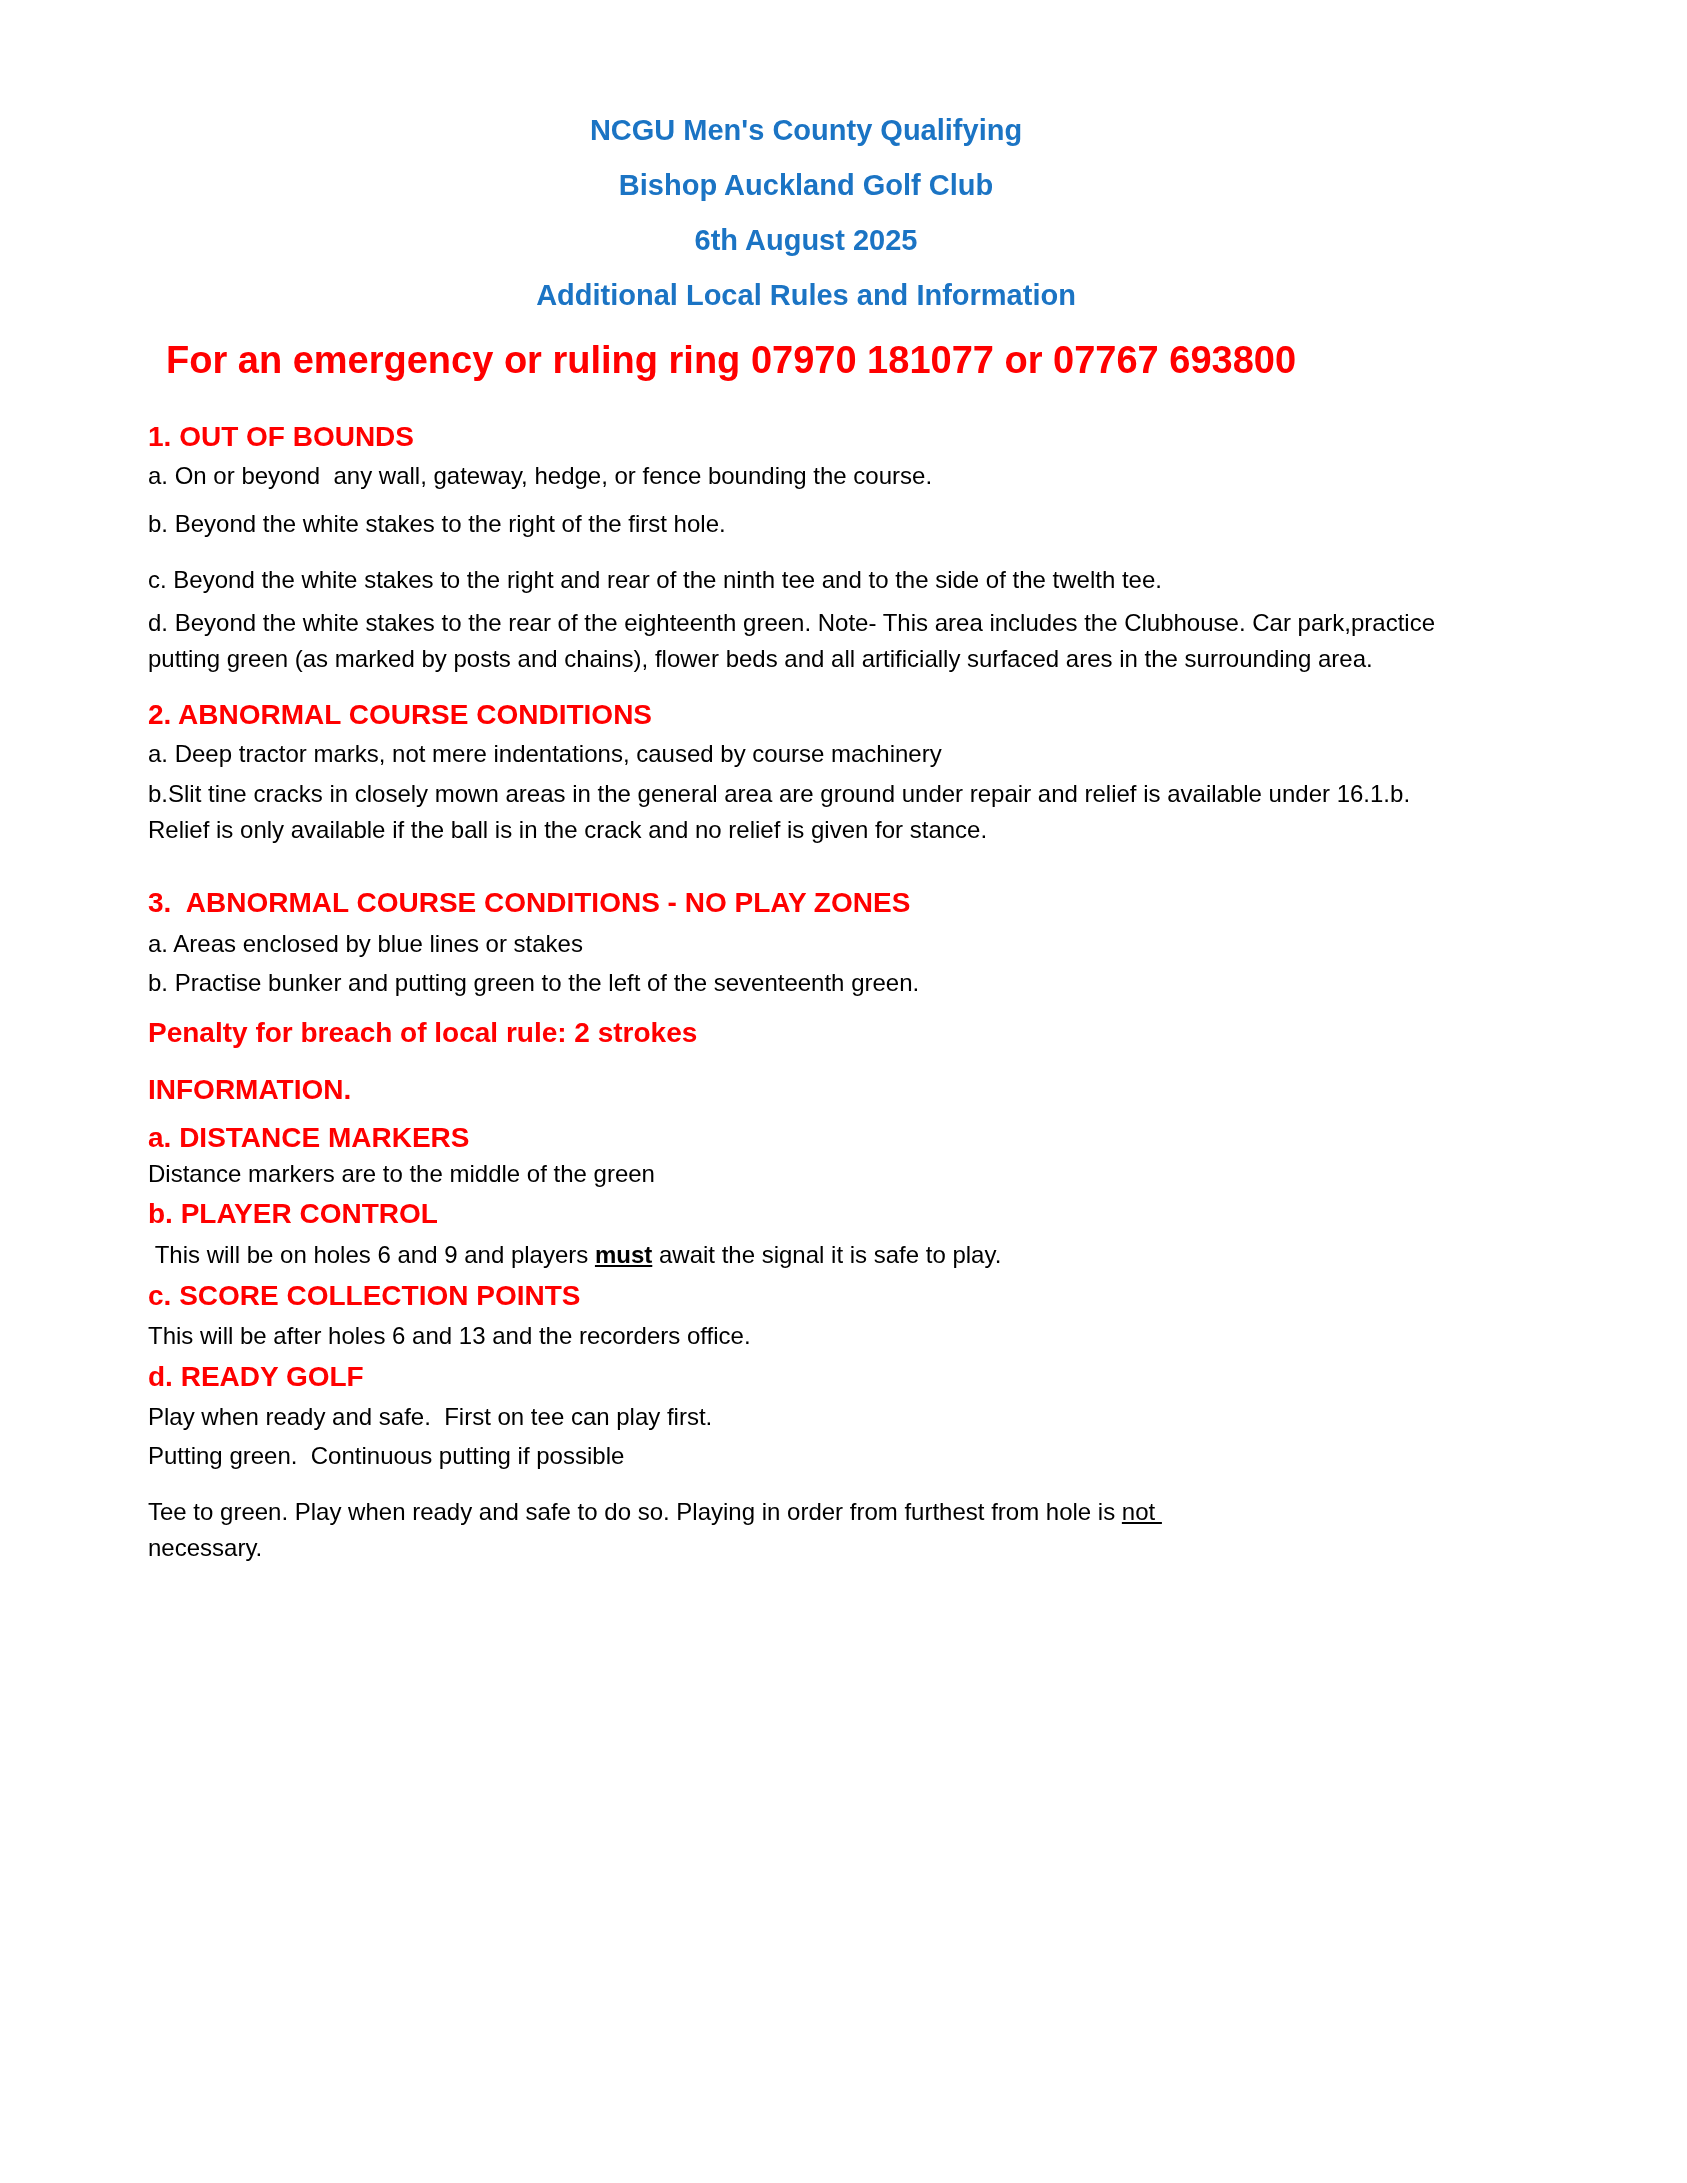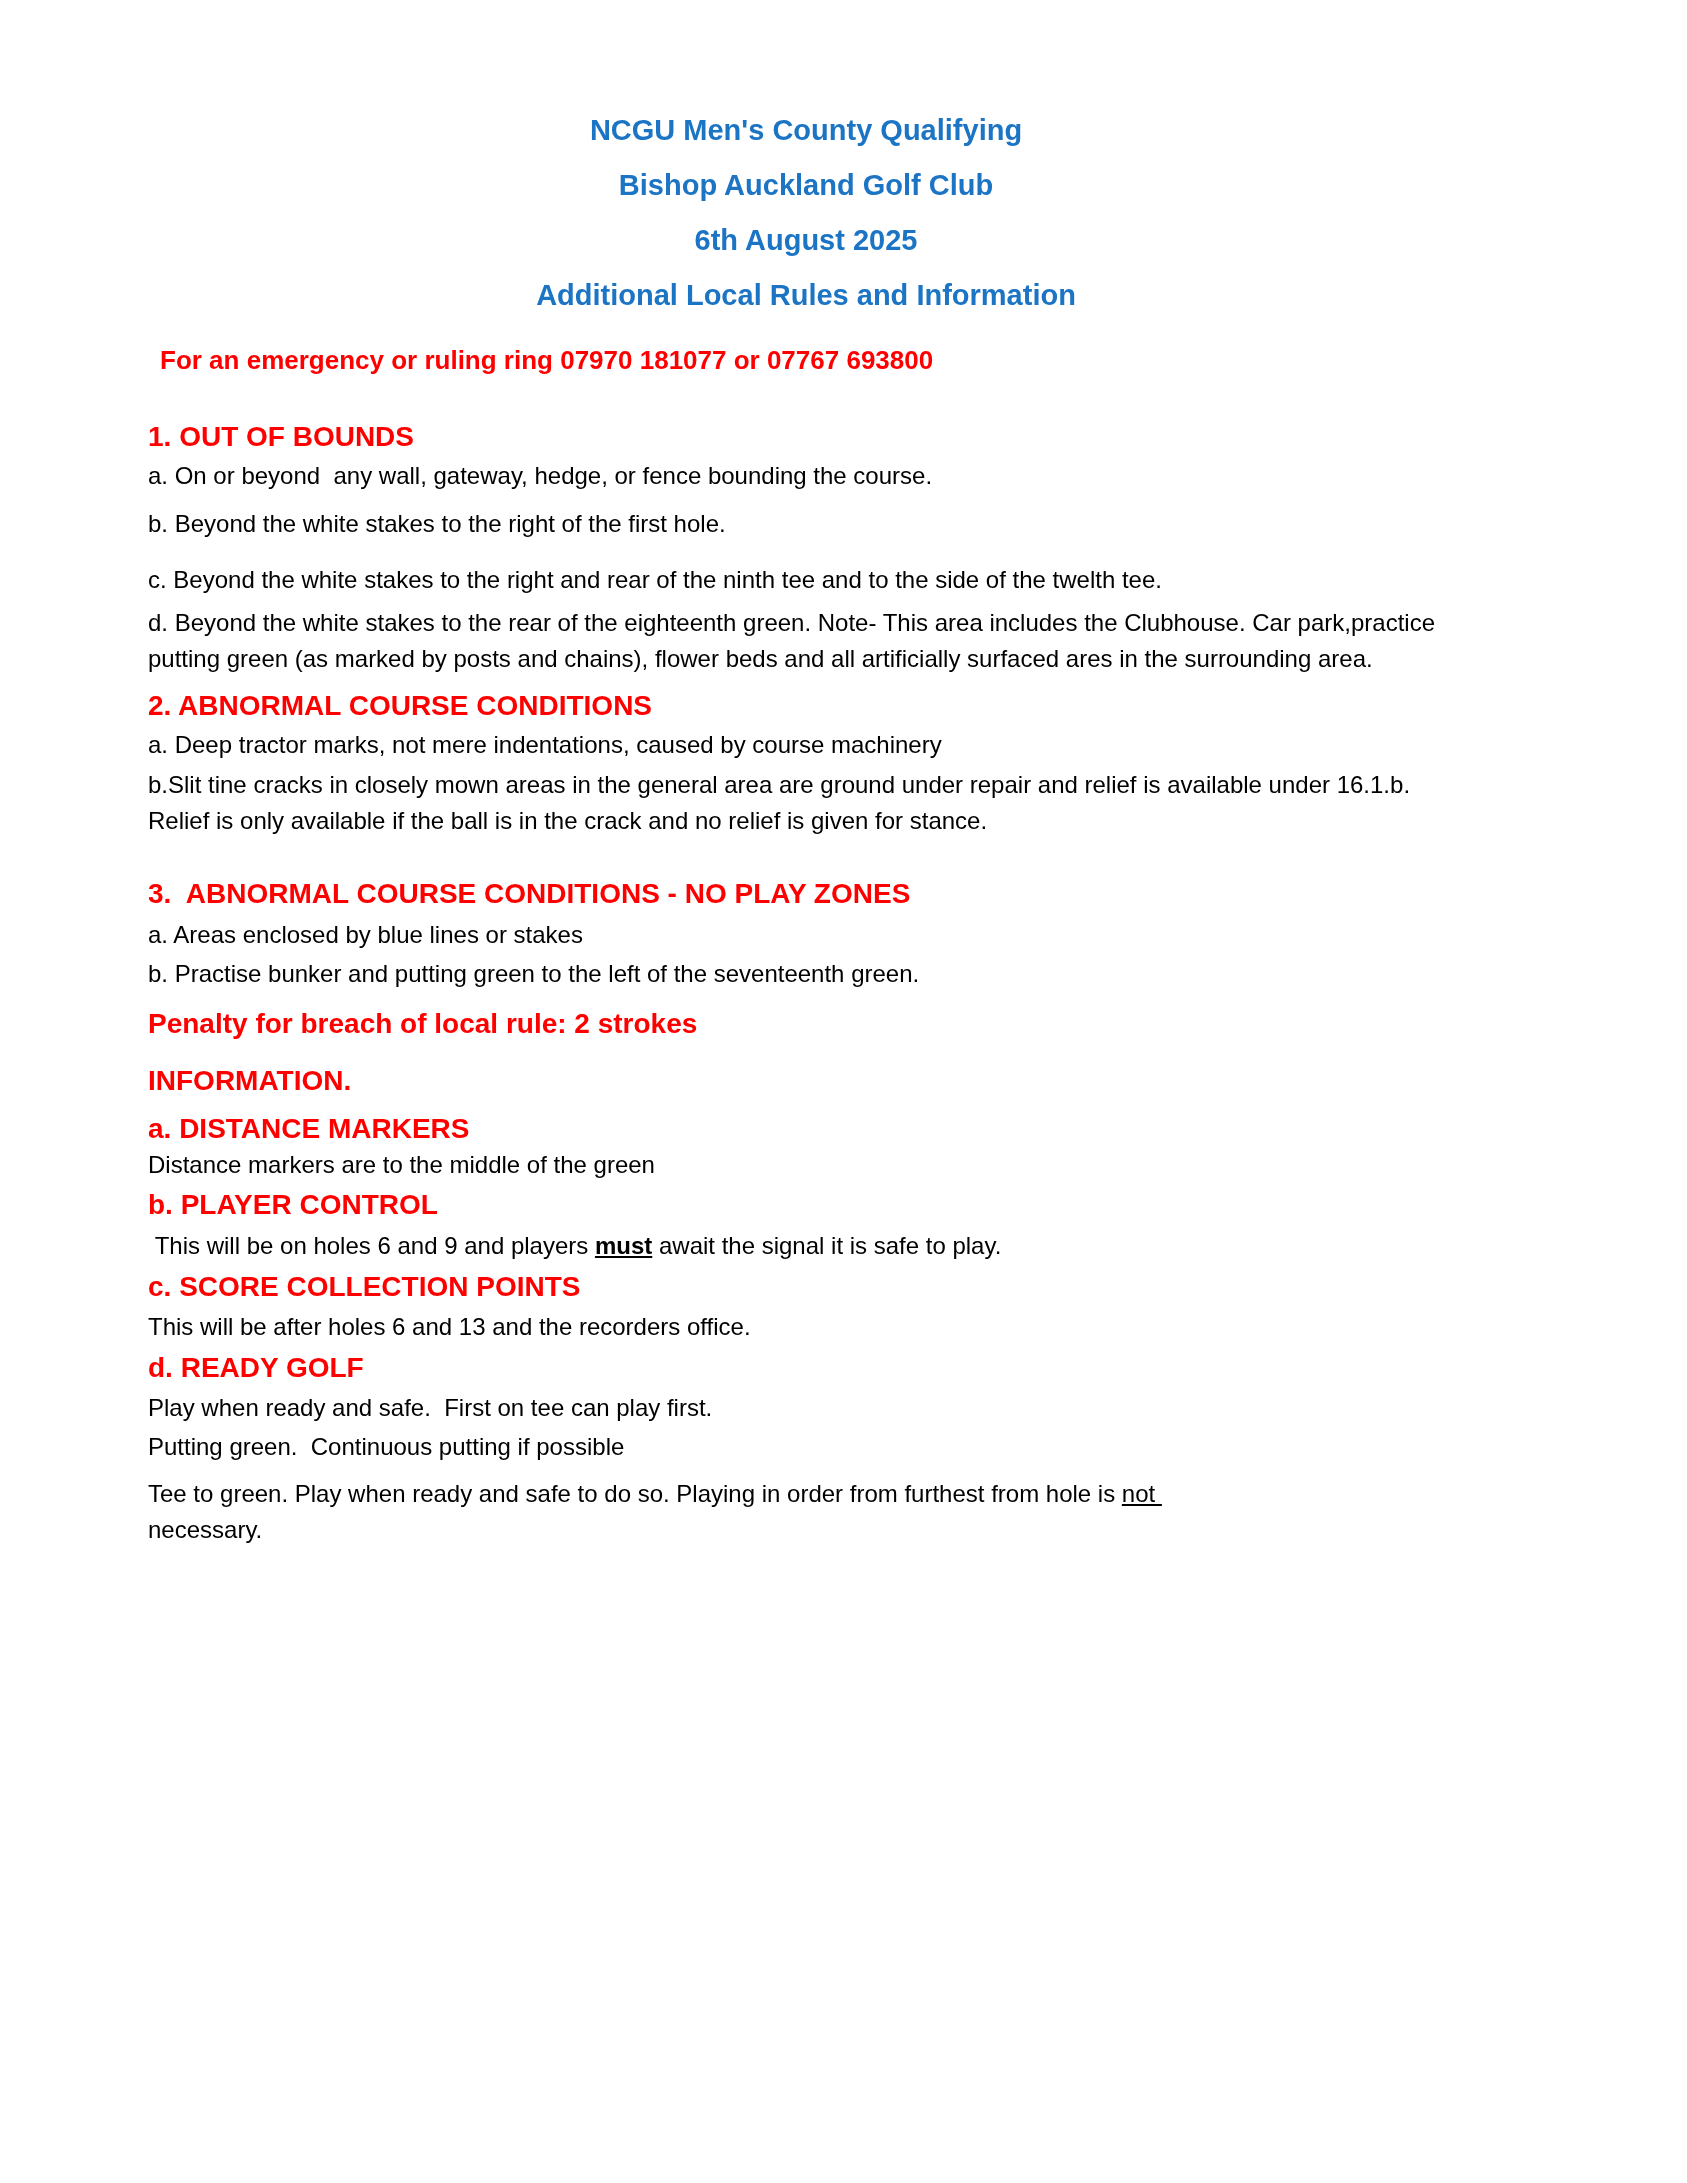--- a/index.html
+++ b/index.html
@@ -22,25 +22,25 @@
   .title{
     font-size:29px;
     font-weight:bold;
     color:var(--blue);
     text-align:center;
     line-height:34px;
     margin:0 0 21px 0;
     white-space:pre-wrap;
   }
   .emergency{
-    font-size:26px;
+    font-size:38px;
     font-weight:bold;
     color:var(--red);
     line-height:47px;
-    margin:25px 0 0 12px;
+    margin:25px 0 0 18px;
     white-space:pre-wrap;
   }
   .sec-heading{
     font-size:28px;
     font-weight:bold;
     color:var(--red);
     line-height:36px;
     margin:0;
     white-space:pre-wrap;
   }
@@ -51,21 +51,21 @@
     line-height:36px;
     margin:0;
     white-space:pre-wrap;
   }
   .body-text b{font-weight:bold;text-decoration:underline;}
   .body-text u{text-decoration:underline;}
   
   .mt-4{margin-top:3.4px;}
   .mt-5{margin-top:4.2px;}
   .mt-6{margin-top:5px;}
-  .mt-7{margin-top:11px;}
+  .mt-7{margin-top:20px;}
   .mt-8{margin-top:6.7px;}
   .mt-12{margin-top:0;}
   .mt-14{margin-top:11.8px;}
   .mt-17{margin-top:14.3px;}
   .mt-24{margin-top:20px;}
   .mt-25{margin-top:21px;}
   .mt-42{margin-top:35px;}
   .mt-44{margin-top:37px;}
 </style>
 </head>

